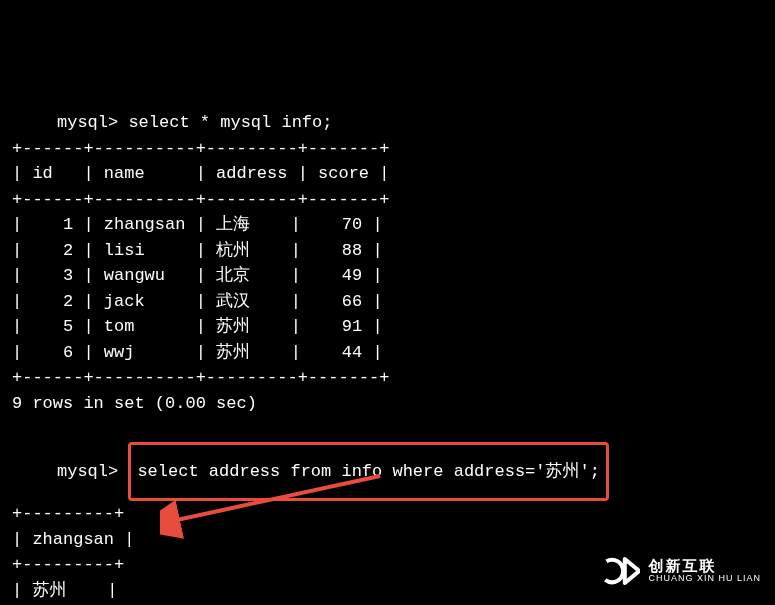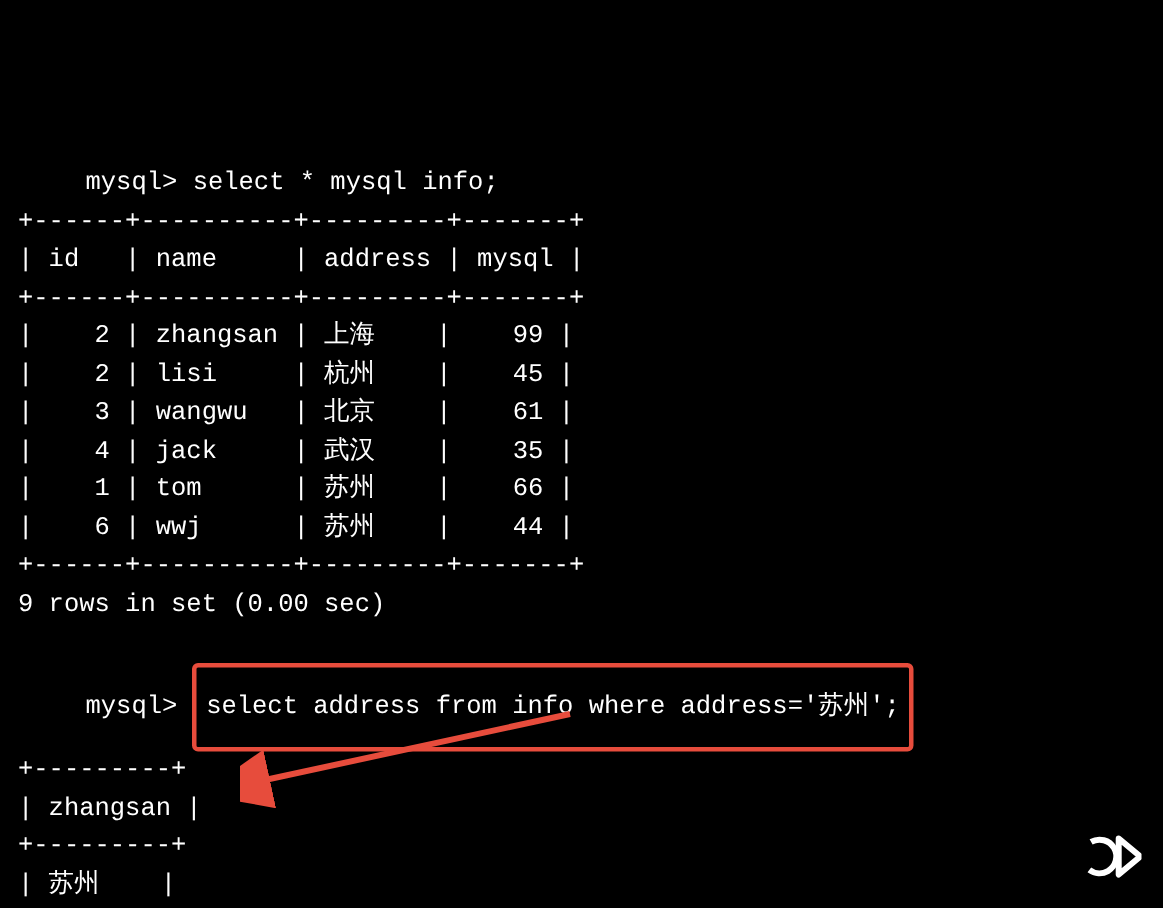--- a/index.html
+++ b/index.html
@@ -65,27 +65,27 @@
       font-family: sans-serif;
     }
   </style>
 </head>
 <body>
 
 
 
 <span class="prompt">mysql&gt;</span> <span>select * mysql info;</span>
 <span>+------+----------+---------+-------+</span>
-<span>| id   | name     | address | mysql |</span>
+<span>| id   | name     | address | score |</span>
 <span>+------+----------+---------+-------+</span>
-<span>|    2 | zhangsan | 上海    |    99 |</span>
-<span>|    2 | lisi     | 杭州    |    45 |</span>
-<span>|    3 | wangwu   | 北京    |    61 |</span>
-<span>|    4 | jack     | 武汉    |    35 |</span>
-<span>|    1 | tom      | 苏州    |    66 |</span>
+<span>|    1 | zhangsan | 上海    |    70 |</span>
+<span>|    2 | lisi     | 杭州    |    88 |</span>
+<span>|    3 | wangwu   | 北京    |    49 |</span>
+<span>|    2 | jack     | 武汉    |    66 |</span>
+<span>|    5 | tom      | 苏州    |    91 |</span>
 <span>|    6 | wwj      | 苏州    |    44 |</span>
 <span>+------+----------+---------+-------+</span>
 <span>9 rows in set (0.00 sec)</span>
 
 <span class="prompt">mysql&gt;</span> <span class="highlight-box">select address from info where address='苏州';</span>
 <span>+---------+</span>
 <span>| zhangsan |</span>
 <span>+---------+</span>
 <span>| 苏州    |</span>
 <span>| 苏州    |</span>
@@ -101,16 +101,20 @@
     </defs>
     <line x1="220" y1="5" x2="12" y2="50" stroke="#e74c3c" stroke-width="4" marker-end="url(#arrowhead)"></line>
   </svg>
 </div>
 
 <div class="watermark">
   <svg class="wm-logo" viewBox="0 0 100 100">
     <circle cx="30" cy="50" r="28" fill="none" stroke="#fff" stroke-width="10" stroke-dasharray="120 60" transform="rotate(-120 30 50)"></circle>
     <polygon points="62,20 98,50 62,80" fill="none" stroke="#fff" stroke-width="10" stroke-linejoin="round"></polygon>
   </svg>
+  <div class="wm-text">
+    <span class="cn">创新互联</span>
+    <span class="en">CHUANG XIN HU LIAN</span>
+  </div>
 </div>
 
 
 
 
 </body></html>

